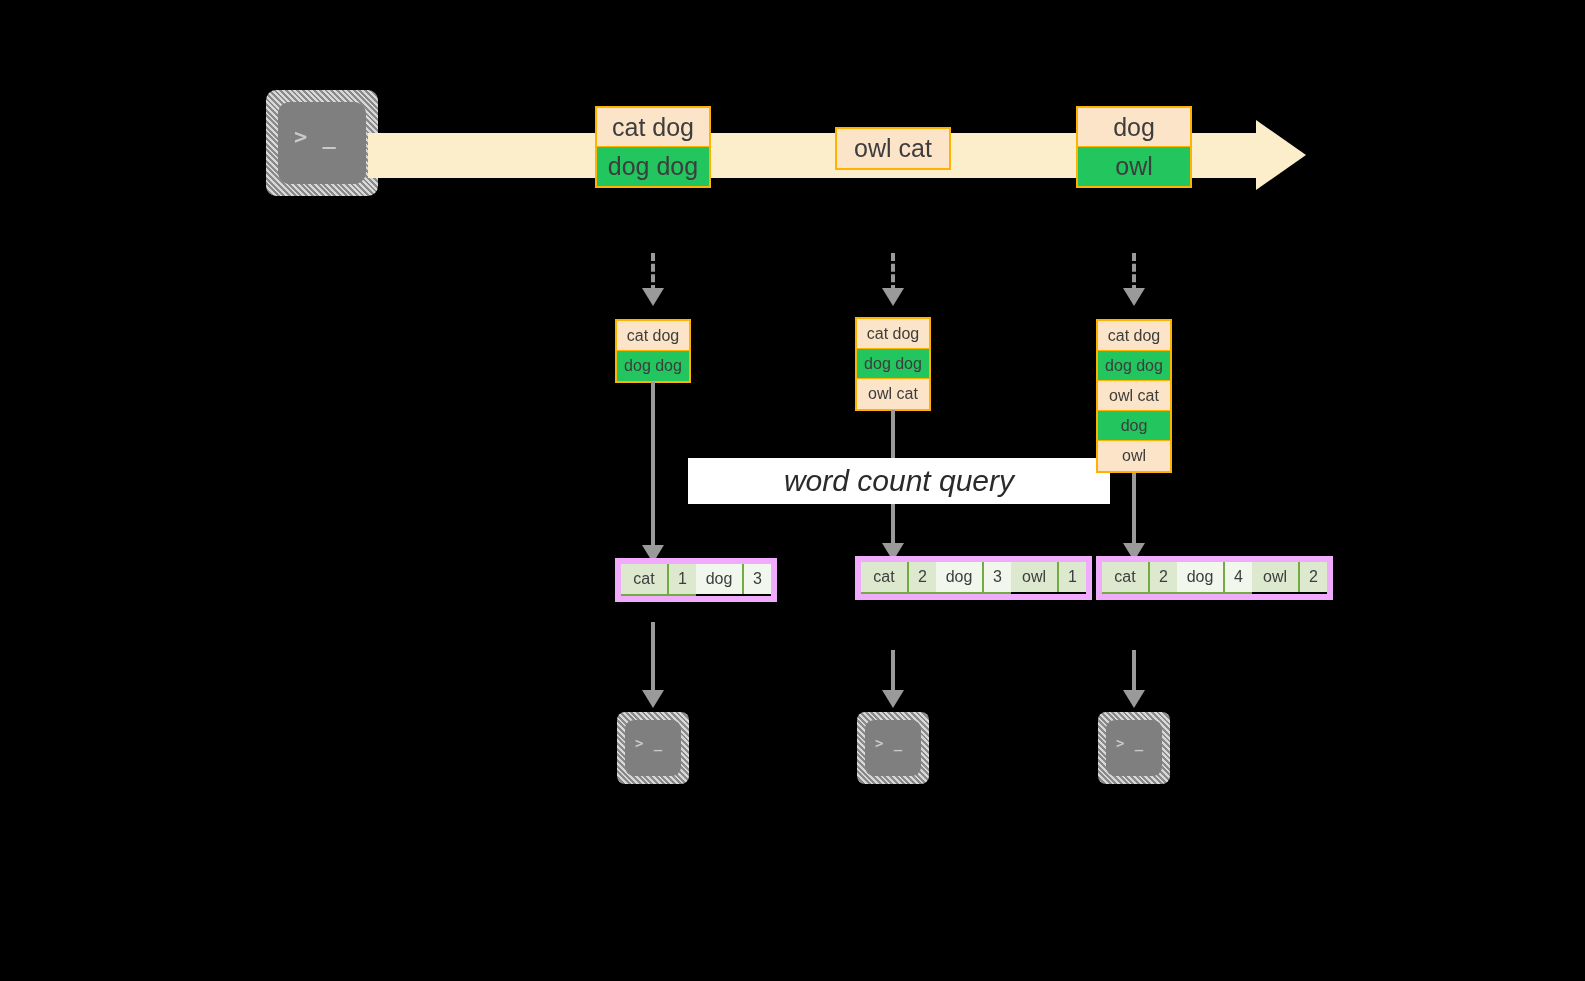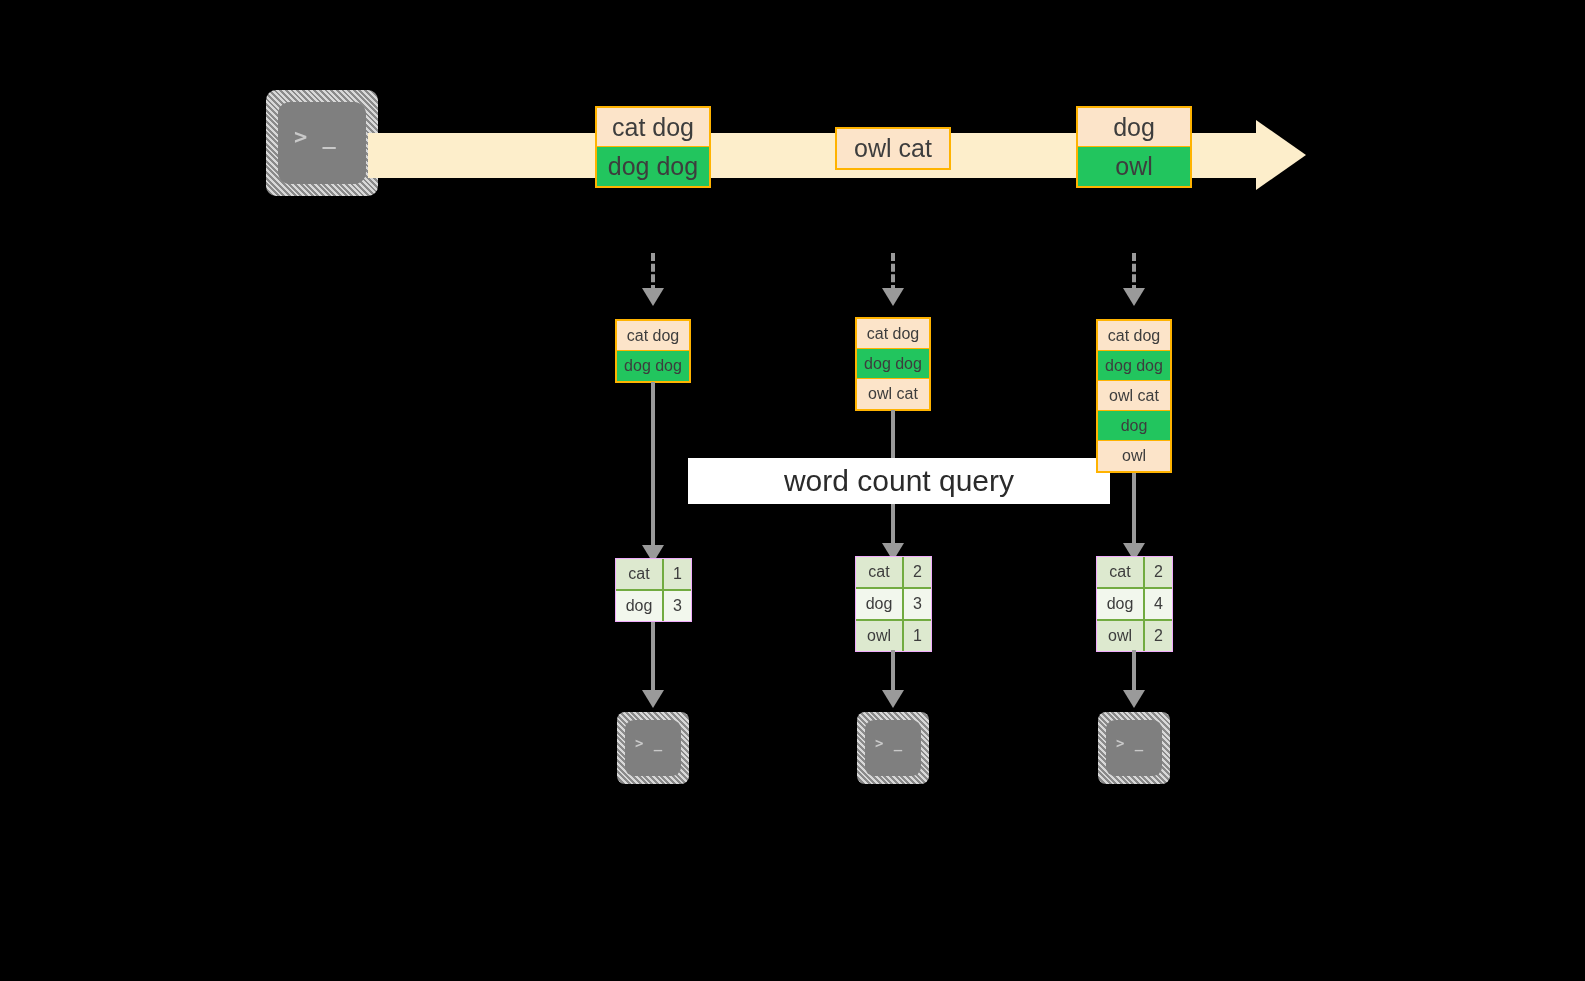--- a/index.html
+++ b/index.html
@@ -75,23 +75,23 @@
   .obox .cell:last-child { border-bottom: none; }
   .obox .cell.alt { background: #22c55e; }
 
   .obox.big .cell { height: 39px; font-size: 25px; }
   .obox.small .cell { height: 30px; font-size: 16px; }
 
   
   .gbox {
     position: absolute;
     box-sizing: border-box;
-    border: 1px solid #f0abfc;
-    display: flex;
-    flex-direction: column;
+    border: 6px solid #f0abfc;
+    display: flex;
+    flex-direction: row;
   }
   .grow {
     display: flex;
     height: 30px;
     border-bottom: 2px solid #72ab41;
   }
   .grow:last-child { border-bottom: none; }
   .gword, .gcount {
     box-sizing: border-box;
     display: flex;
@@ -253,15 +253,15 @@
     </div>
   </div>
   <div class="vline" style="left:1132px; top:650px; height:44px;"></div>
   <div class="vhead" style="left:1123px; top:690px;"></div>
 
   <div class="term" style="left:1098px; top:712px; width:72px; height:72px; border-radius:8px;">
     <span class="term-inner" style="left:8px; top:8px; width:56px; height:56px; border-radius:9px;"></span>
     <span class="term-glyph" style="left:18px; top:24px; font-size:14px;">&gt; _</span>
   </div>
 
-  <div class="qlabel" style="left:688px; top:458px; width:422px; height:46px; z-index:3;">word count query</div>
+  <div class="qlabel" style="left:688px; top:458px; width:422px; height:46px; z-index:3;font-style:italic;">word count query</div>
 
 </div>
 
 </body></html>

